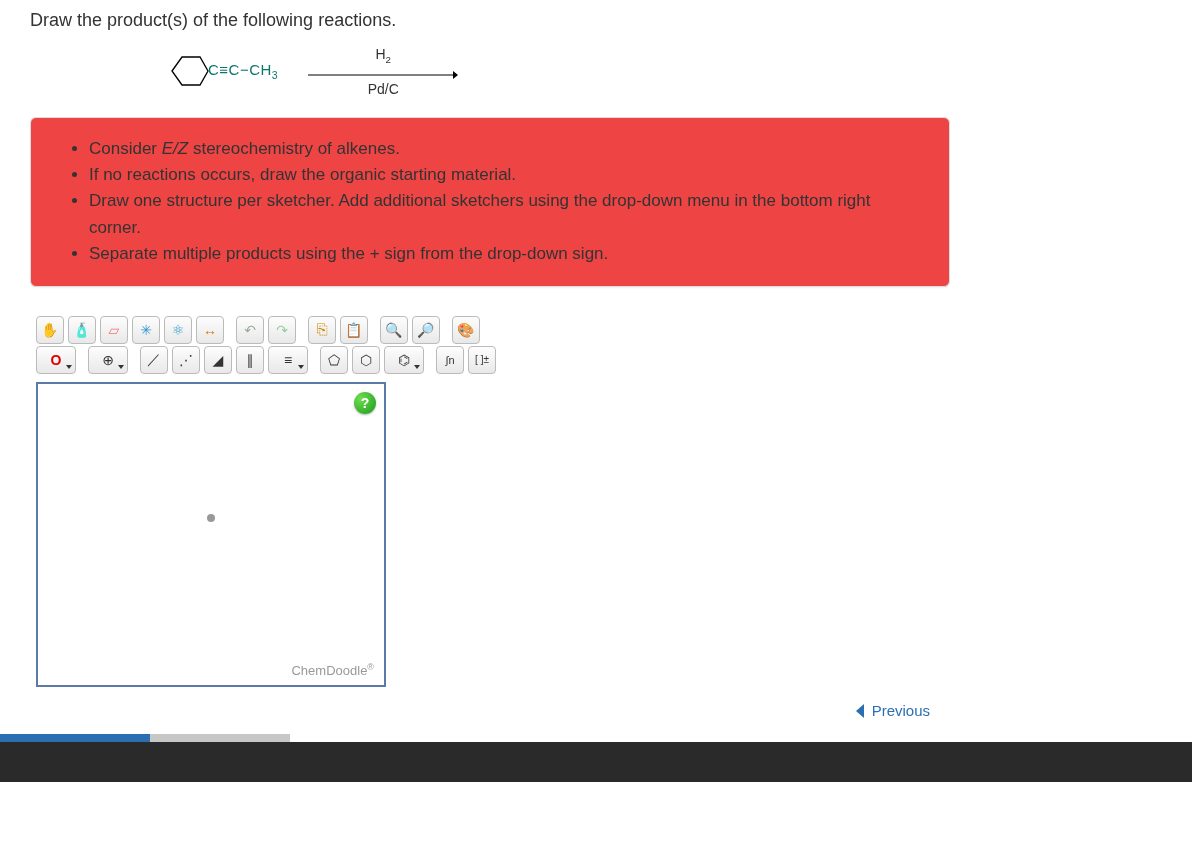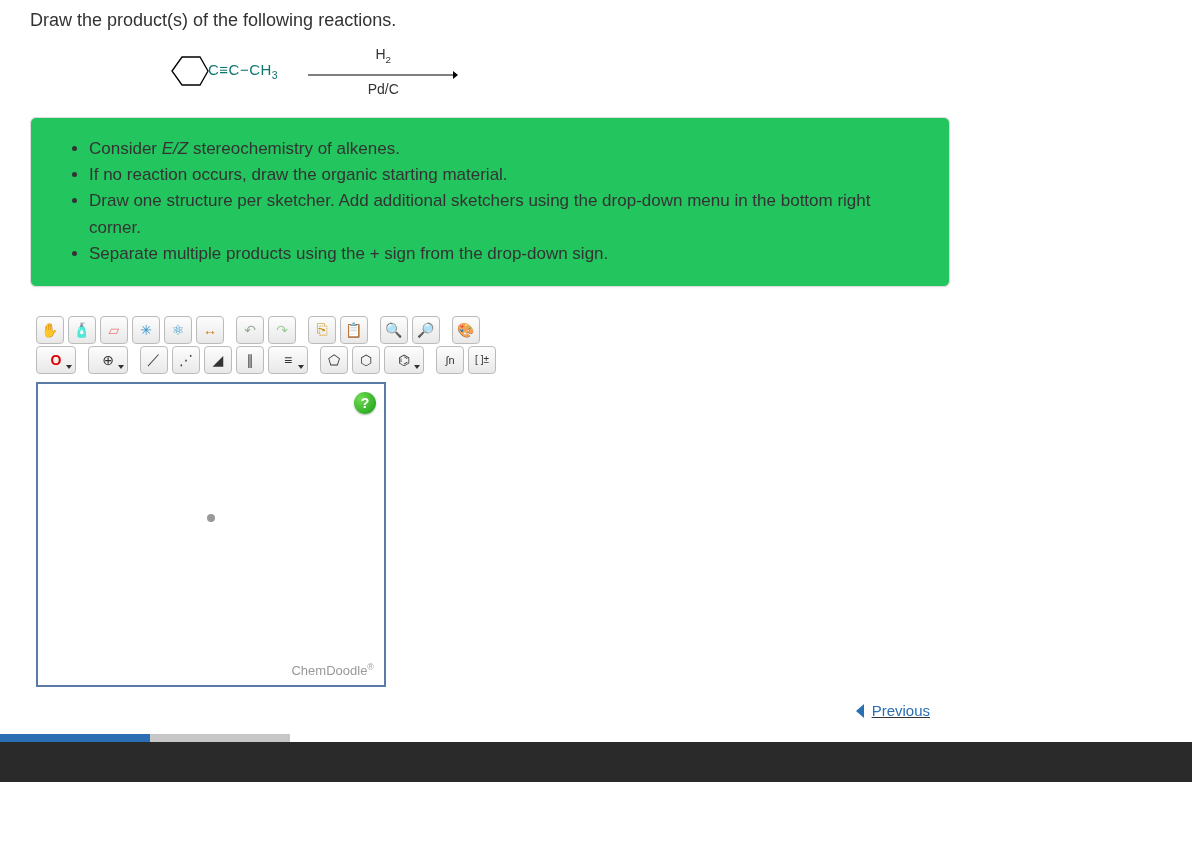--- a/index.html
+++ b/index.html
@@ -52,21 +52,21 @@
   .arrow-line svg { width: 100%; height: 100%; }
   .arrow-bottom {
     font-family: Arial, sans-serif;
     font-size: 14px;
     margin-top: 2px;
     text-align: right;
   }
   .info-box {
     border: 1px solid #ddd;
     border-radius: 6px;
-    background: #22c55e;
+    background: #ef4444;
     padding: 18px 30px;
     margin: 10px 0 25px 0;
     box-shadow: 0 1px 2px rgba(0,0,0,0.05);
   }
   .info-box ul {
     margin: 0;
     padding-left: 28px;
   }
   .info-box li {
     font-size: 17px;
@@ -174,21 +174,20 @@
     height: 32px;
     border: 1px solid #aaa;
     border-radius: 3px;
     background: #fff;
     font-size: 14px;
   }
   .nav-row {
     display: flex;
     justify-content: flex-end;
     padding: 18px 20px 12px 0;
-    text-decoration: underline;
   }
   .prev-btn {
     display: flex;
     align-items: center;
     color: #2b6fb3;
     font-size: 15px;
     cursor: pointer;
   }
   .prev-btn svg { margin-right: 2px; }
   .footer-bar {
@@ -225,21 +224,21 @@
           <polygon points="145,2 150,6 145,10" fill="#000"></polygon>
         </svg>
       </div>
       <div class="arrow-bottom">Pd/C</div>
     </div>
   </div>
 
   <div class="info-box">
     <ul id="instructions-list">
         <li>Consider <em>E/Z</em> stereochemistry of alkenes.</li>
-        <li>If no reaction occurs, draw the organic starting material.</li>
+        <li>If no reactions occurs, draw the organic starting material.</li>
         <li>Draw one structure per sketcher. Add additional sketchers using the drop-down menu in the bottom right corner.</li>
         <li>Separate multiple products using the + sign from the drop-down sign.</li>
       </ul>
   </div>
 
   <div class="sketcher-area">
     <div class="toolbar-row">
       <div class="tool-btn">
           <span>✋</span>
         </div>

